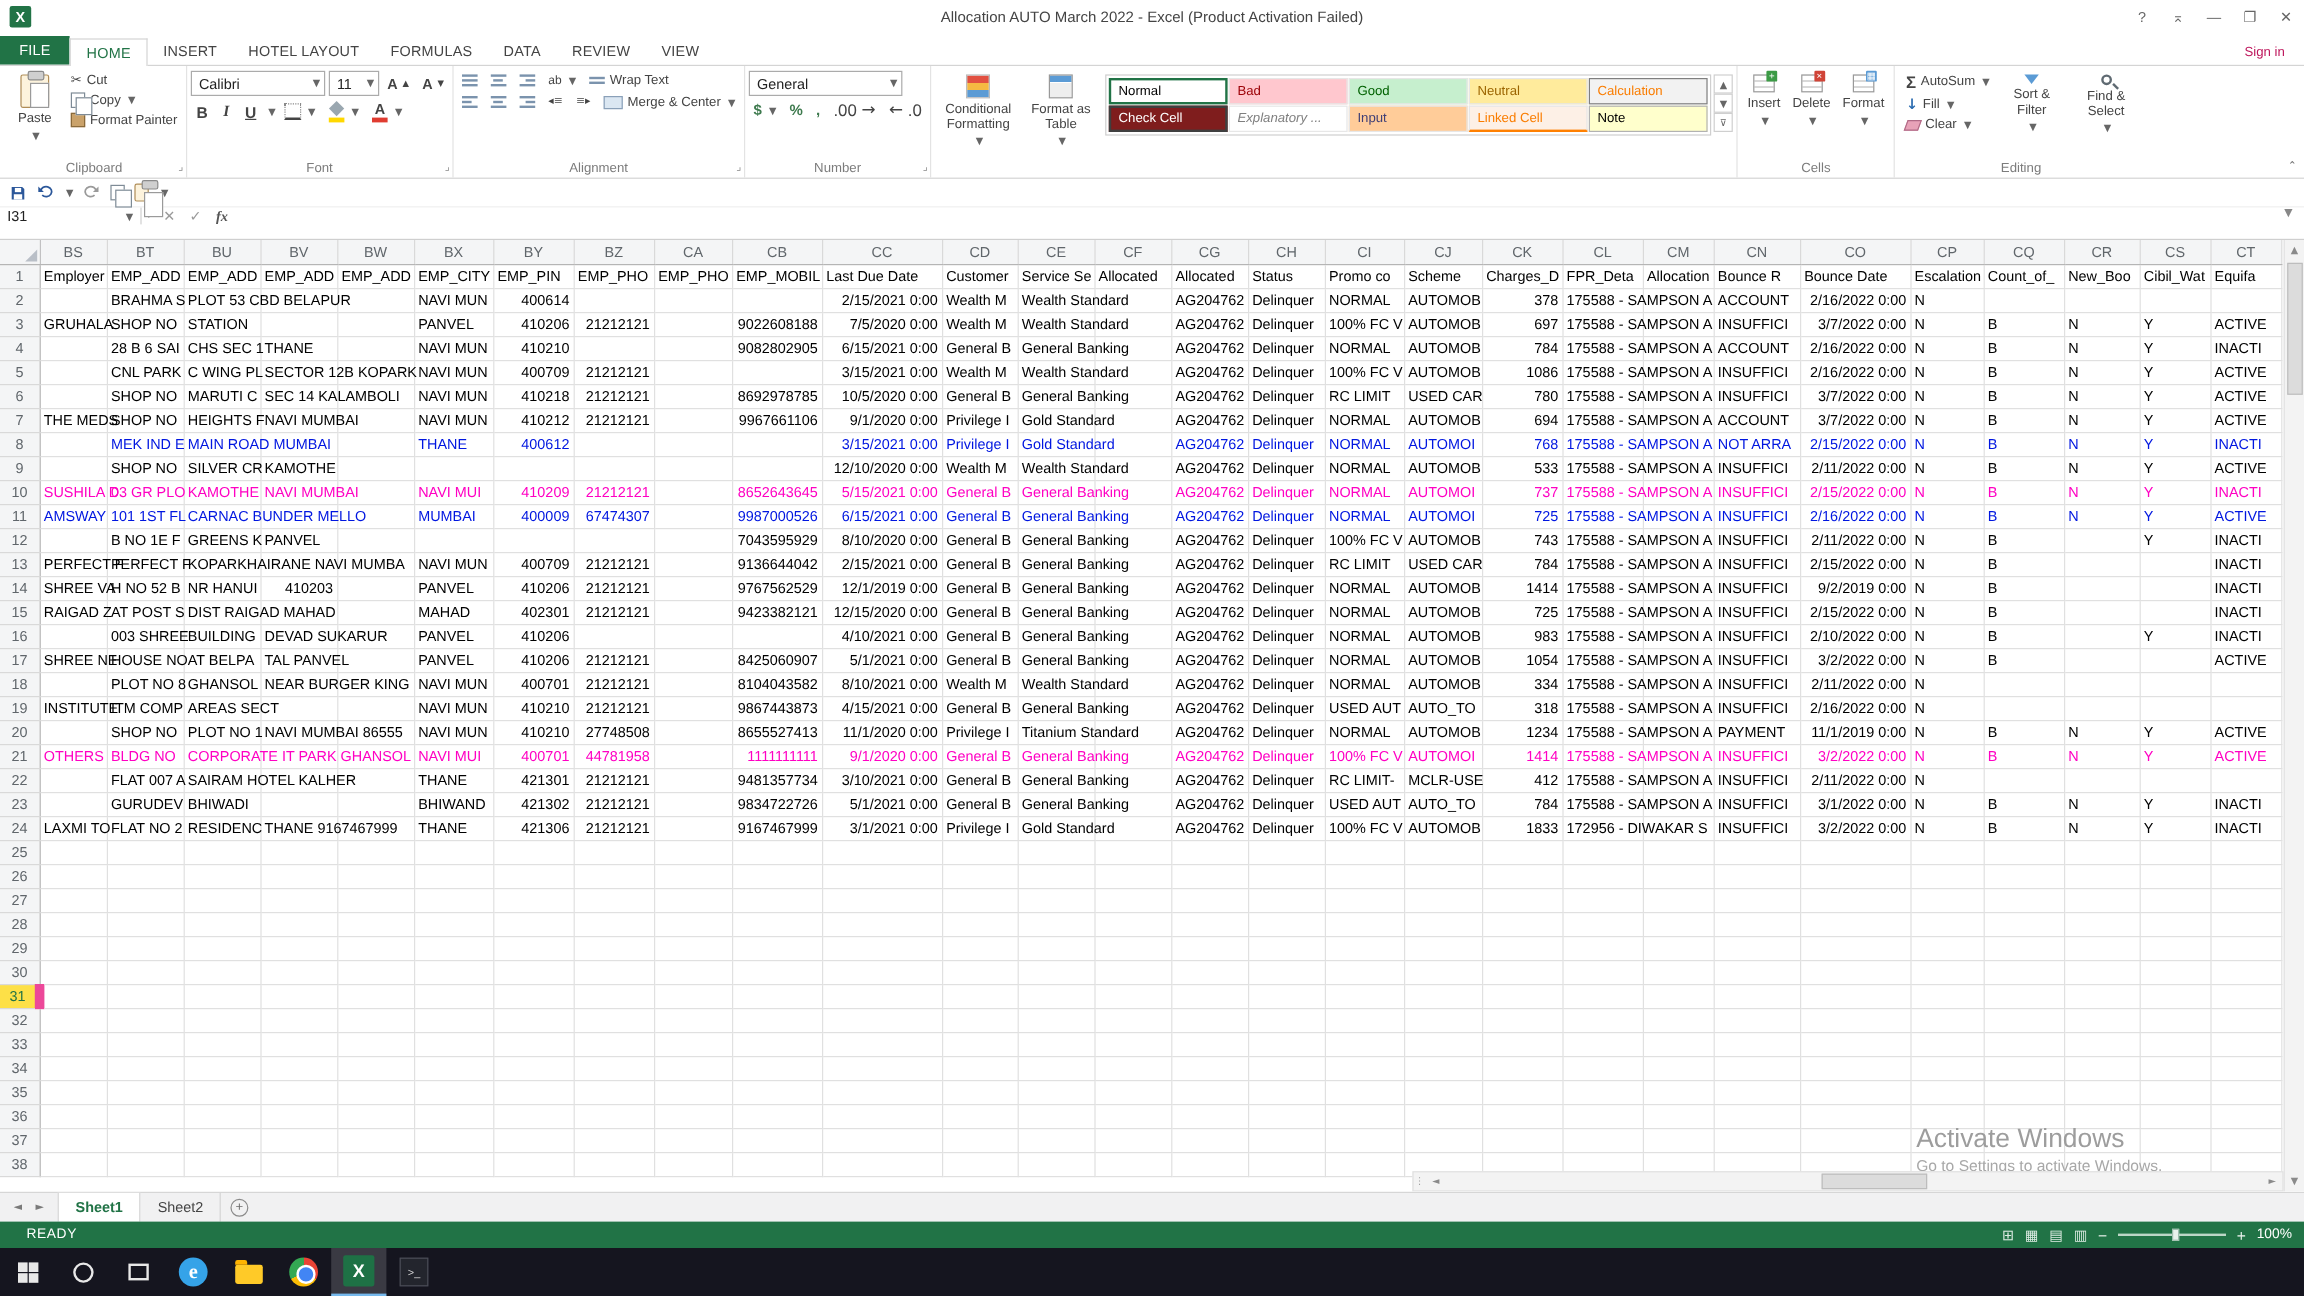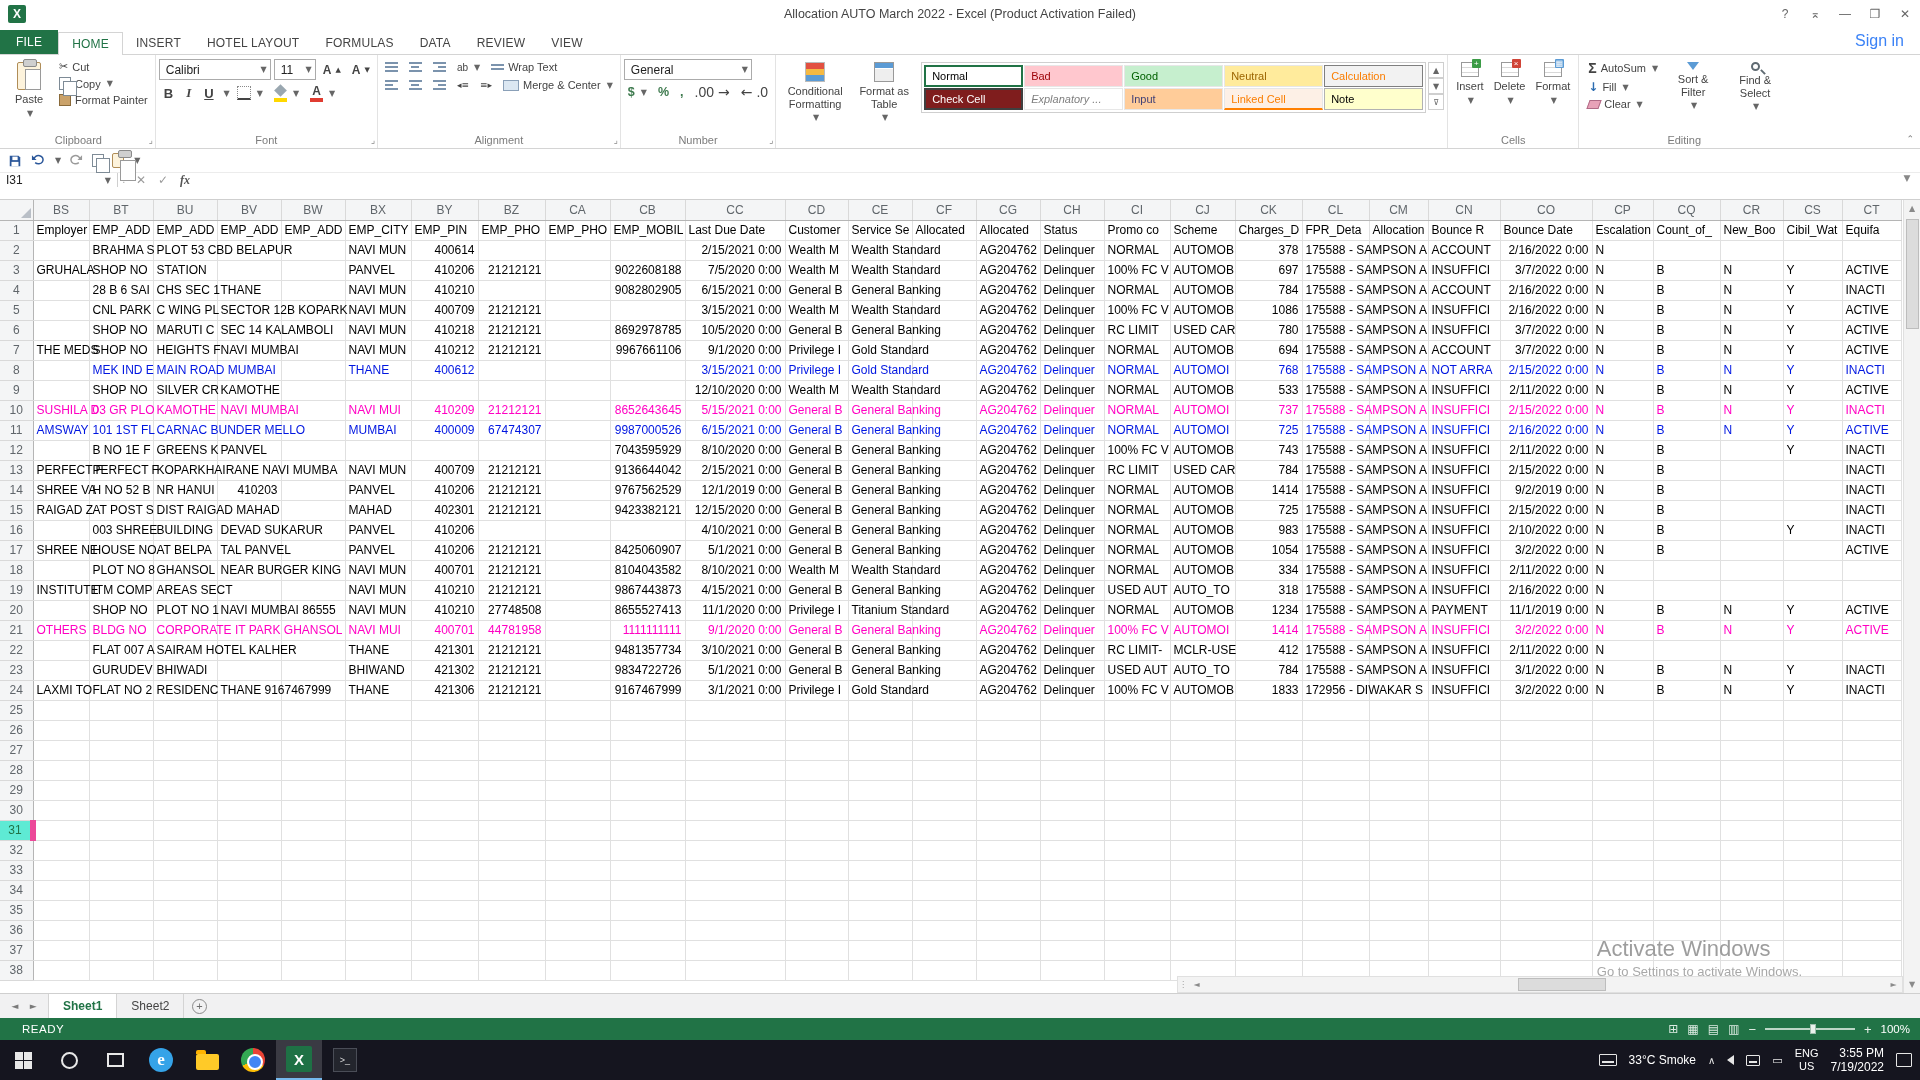--- a/index.html
+++ b/index.html
@@ -14,21 +14,21 @@
     display:flex;align-items:center;justify-content:center;border-radius:2px}
   .tb-title{position:absolute;left:0;right:0;text-align:center;font-size:12.5px;color:#444}
   .win-controls{margin-left:auto;display:flex;height:100%;z-index:2}
   .win-btn{width:30px;height:100%;display:flex;align-items:center;justify-content:center;font-size:12px;color:#666}
 
   
   .ribbon-tabs{height:26px;flex:0 0 26px;display:flex;align-items:flex-end;background:#fff;padding-left:0}
   .rtab{padding:4px 13px;font-size:12px;color:#444;letter-spacing:.2px}
   .rtab.file{background:#217346;color:#fff;padding:5px 16px}
   .rtab.active{background:#fff;color:#217346;border:1px solid #d4d4d4;border-bottom:none;margin-bottom:-1px;z-index:3}
-  .signin{margin-left:auto;padding:4px 16px;font-size:16px;color:#3b82f6}
+  .signin{margin-left:auto;padding:4px 16px;font-size:11px;color:#be185d}
 
   
   .ribbon{height:95px;flex:0 0 95px;background:#fff;border-top:1px solid #d4d4d4;border-bottom:1px solid #d4d4d4;
     display:flex;position:relative;padding-left:2px}
   .rgroup{border-right:1px solid #e3e3e3;display:flex;flex-direction:column;padding:3px 3px 0 3px;position:relative}
   .rg-body{flex:1;display:flex;align-items:flex-start}
   .rg-foot{height:17px;display:flex;align-items:center;justify-content:center;font-size:11px;color:#7c7c7c}
   .launcher{position:absolute;right:2px;bottom:3px;font-size:9px;color:#8a8a8a;line-height:1}
   .dd{font-family:"DejaVu Sans",sans-serif;font-size:8px;color:#666;margin-left:2px}
   .sbtn{display:flex;align-items:center;gap:4px;font-size:11px;color:#444;padding:2px 4px;border-radius:2px;white-space:nowrap}
@@ -126,21 +126,21 @@
   .fb-expand{width:26px;display:flex;align-items:center;justify-content:center;color:#888;font-size:9px}
 
   
   .grid-wrap{flex:1;position:relative;background:#fff;overflow:hidden}
   #grid-table{border-collapse:collapse;table-layout:fixed;width:1901px}
   #grid-table th,#grid-table td{height:20px;font-size:12px;font-weight:normal;padding:0 3px;vertical-align:middle}
   .corner{background:#f4f5f6;border-right:1px solid #b5b5b5;border-bottom:1px solid #b5b5b5;position:relative}
   .corner-tri{position:absolute;right:2px;bottom:2px;width:0;height:0;border-left:10px solid transparent;border-bottom:10px solid #b9bfc7}
   .col-head{background:#f4f5f6;color:#60666b;text-align:center;border-right:1px solid #d9d9d9;border-bottom:1px solid #b5b5b5;font-size:12px}
   .row-head{background:#f4f5f6;color:#60666b;text-align:center;border-right:1px solid #b5b5b5;border-bottom:1px solid #d9d9d9;font-size:11.5px}
-  .row-head.sel{background:#5eead4;color:#217346;font-weight:bold;border-right:6px solid #ec4899}
+  .row-head.sel{background:#fde047;color:#217346;font-weight:bold;border-right:8px solid #ec4899}
   .cell{border-right:1px solid #e0e0e0;border-bottom:1px solid #e0e0e0;white-space:nowrap;overflow:visible;color:#000}
   .cell.hcell{font-weight:bold;overflow:hidden}
   .cell.num{text-align:right}
   .cell.r-blue{color:#0016e0;font-weight:bold}
   .cell.r-pink{color:#ff00c3;font-weight:bold}
 
   .v-scroll{position:absolute;top:0;right:0;bottom:0;width:17px;background:#f3f3f3;border-left:1px solid #e0e0e0;
     display:flex;flex-direction:column;align-items:center;font-size:8px;color:#8a8a8a;z-index:5}
   .v-arrow{height:17px;display:flex;align-items:center;justify-content:center;width:100%}
   .v-thumb{width:13px;height:110px;background:#dcdcdc;border:1px solid #bdbdbd;margin-top:2px}
@@ -1858,32 +1858,15 @@
     <div class="tb-btn">
         <span class="chrome-c"></span>
       </div>
     <div class="tb-btn active-app">
         <span class="excel-tile">X</span>
       </div>
     <div class="tb-btn">
         <span class="cmd-tile">&gt;_</span>
       </div>
 
-    <div class="tray">
-      <span class="kbd-ico"></span>
-      <span>33°C Smoke</span>
-      <span class="glyph" style="font-size:10px">∧</span>
-      <span class="spk"></span>
-      <span class="kbd-ico" style="width:14px;height:11px"></span>
-      <span class="glyph" style="font-size:11px">▭</span>
-      <div class="lang">
-        <span>ENG</span>
-        <span>US</span>
-      </div>
-      <div class="clock">
-        <span>3:55 PM</span>
-        <span>7/19/2022</span>
-      </div>
-      <span class="notif"></span>
-    </div>
   </div>
 
 </div>
 
 </body></html>

